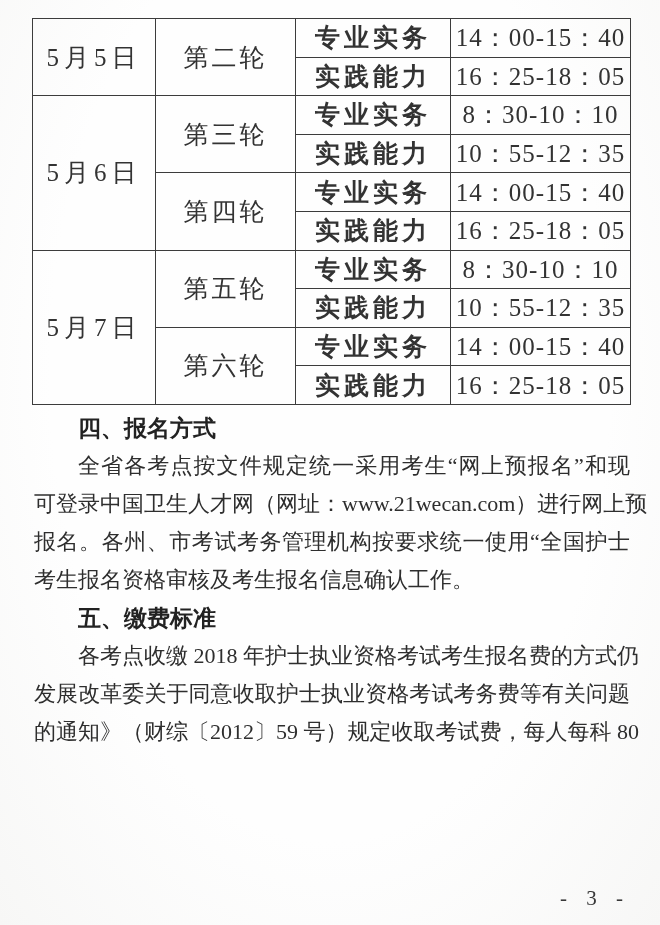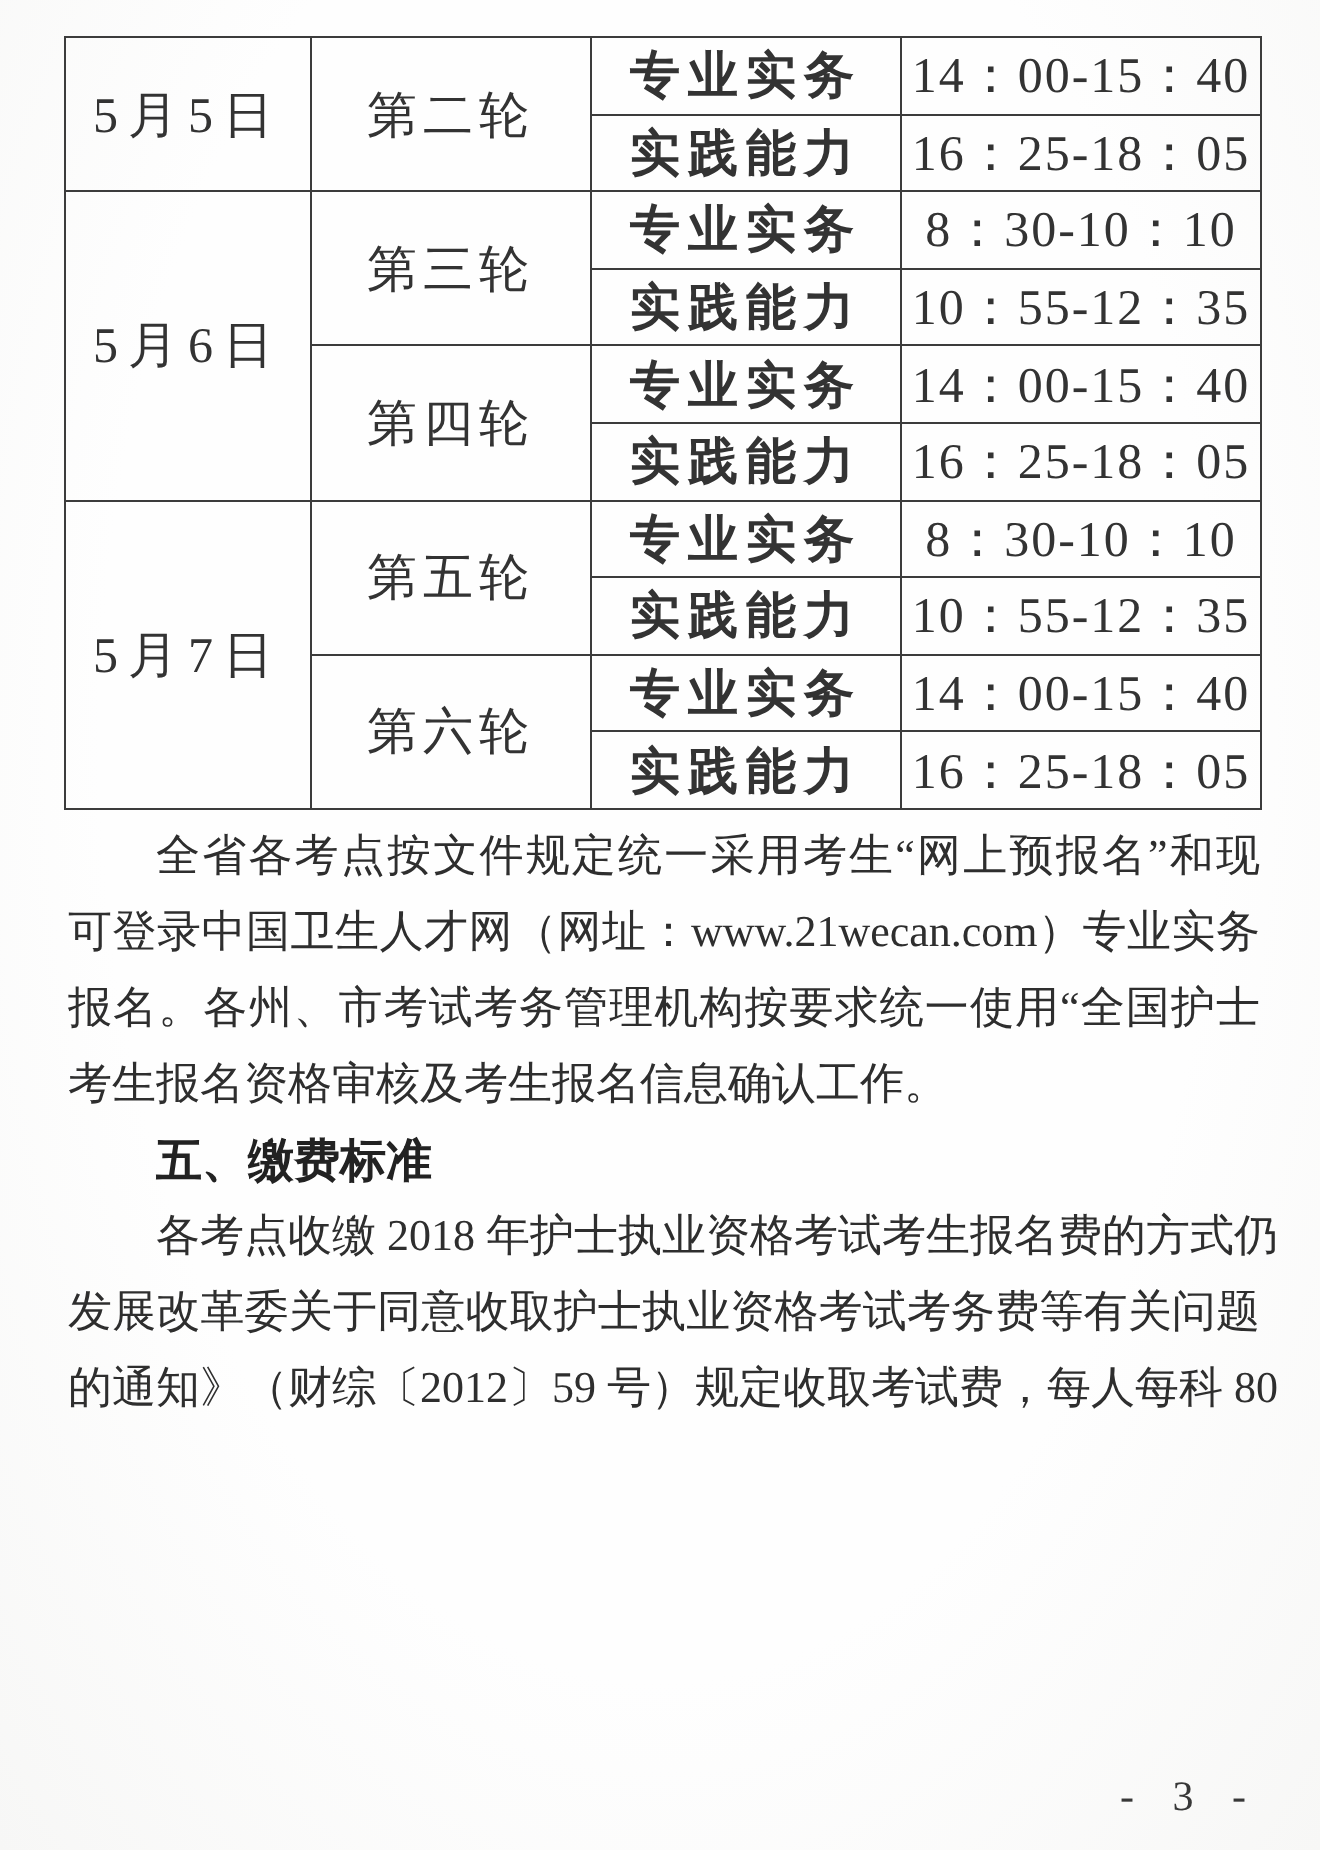--- a/index.html
+++ b/index.html
@@ -129,22 +129,23 @@
         <td class="time">14：00-15：40</td>
       </tr>
       <tr>
         <td class="subject">实践能力</td>
         <td class="time">16：25-18：05</td>
       </tr>
     </tbody>
   </table>
 
   <div class="textblock">
+    <div class="heading">四、报名方式</div>
     <div class="line indent">全省各考点按文件规定统一采用考生“网上预报名”和现</div>
-    <div class="line">可登录中国卫生人才网（网址：www.21wecan.com）专业实务</div>
+    <div class="line">可登录中国卫生人才网（网址：www.21wecan.com）进行网上预</div>
     <div class="line">报名。各州、市考试考务管理机构按要求统一使用“全国护士</div>
     <div class="line endline">考生报名资格审核及考生报名信息确认工作。</div>
     <div class="heading">五、缴费标准</div>
     <div class="line indent">各考点收缴 2018 年护士执业资格考试考生报名费的方式仍</div>
     <div class="line">发展改革委关于同意收取护士执业资格考试考务费等有关问题</div>
     <div class="line">的通知》（财综〔2012〕59 号）规定收取考试费，每人每科 80</div>
   </div>
 
   <div class="pagenum">- 3 -</div>
 

